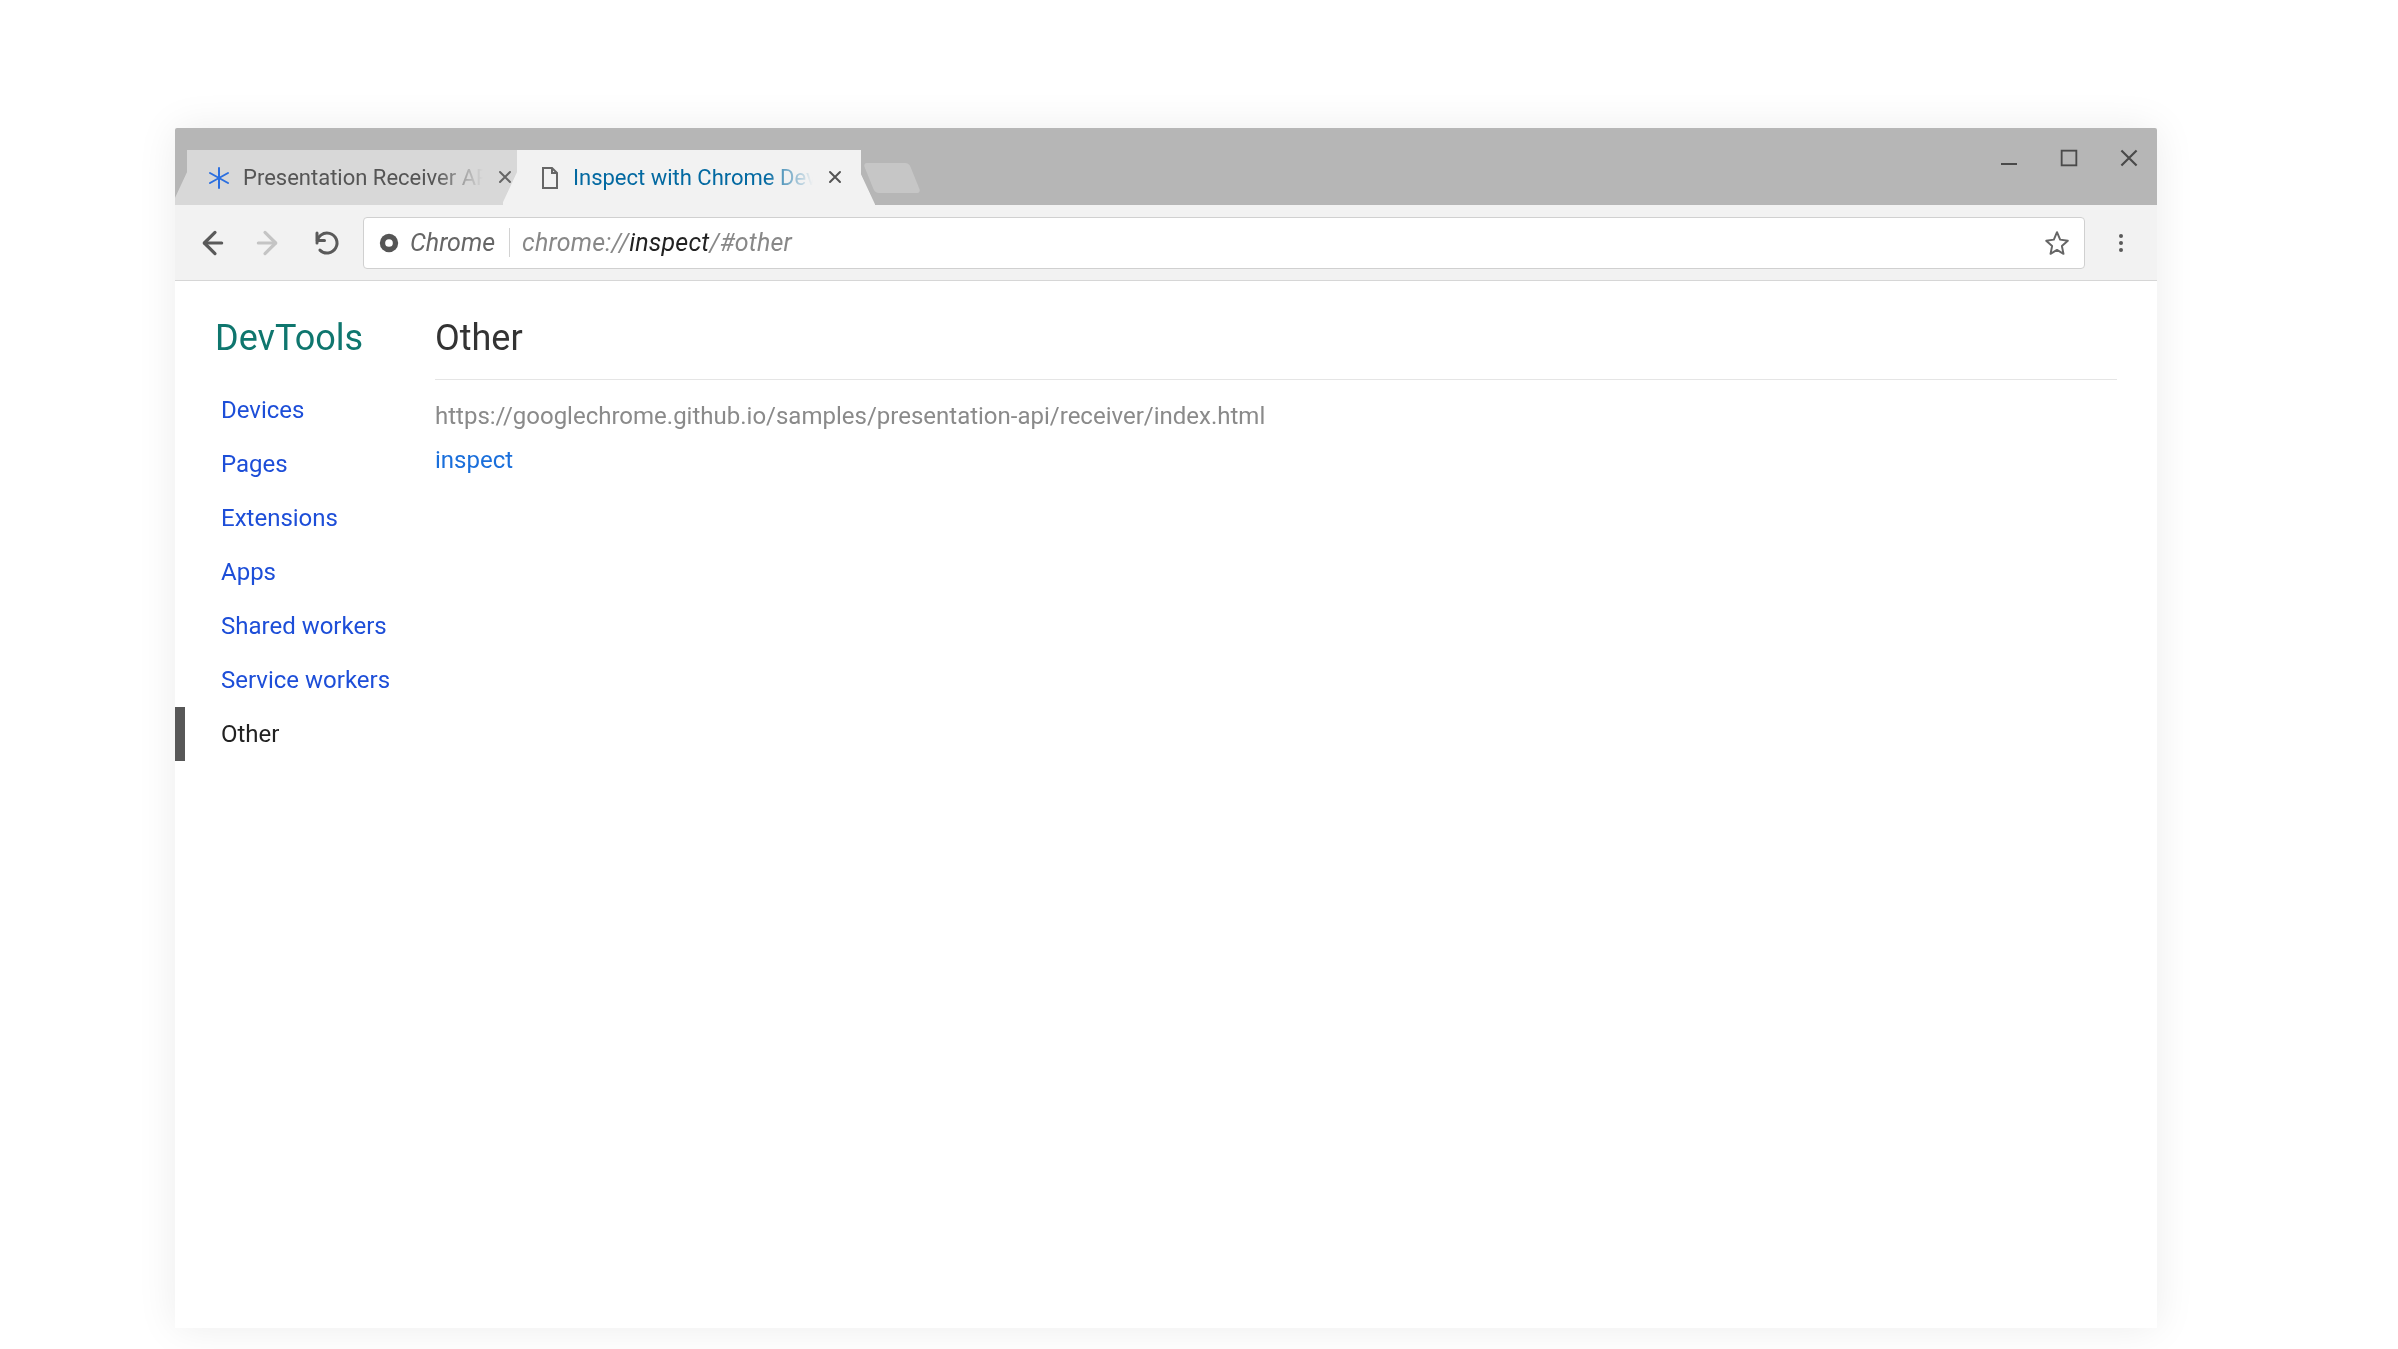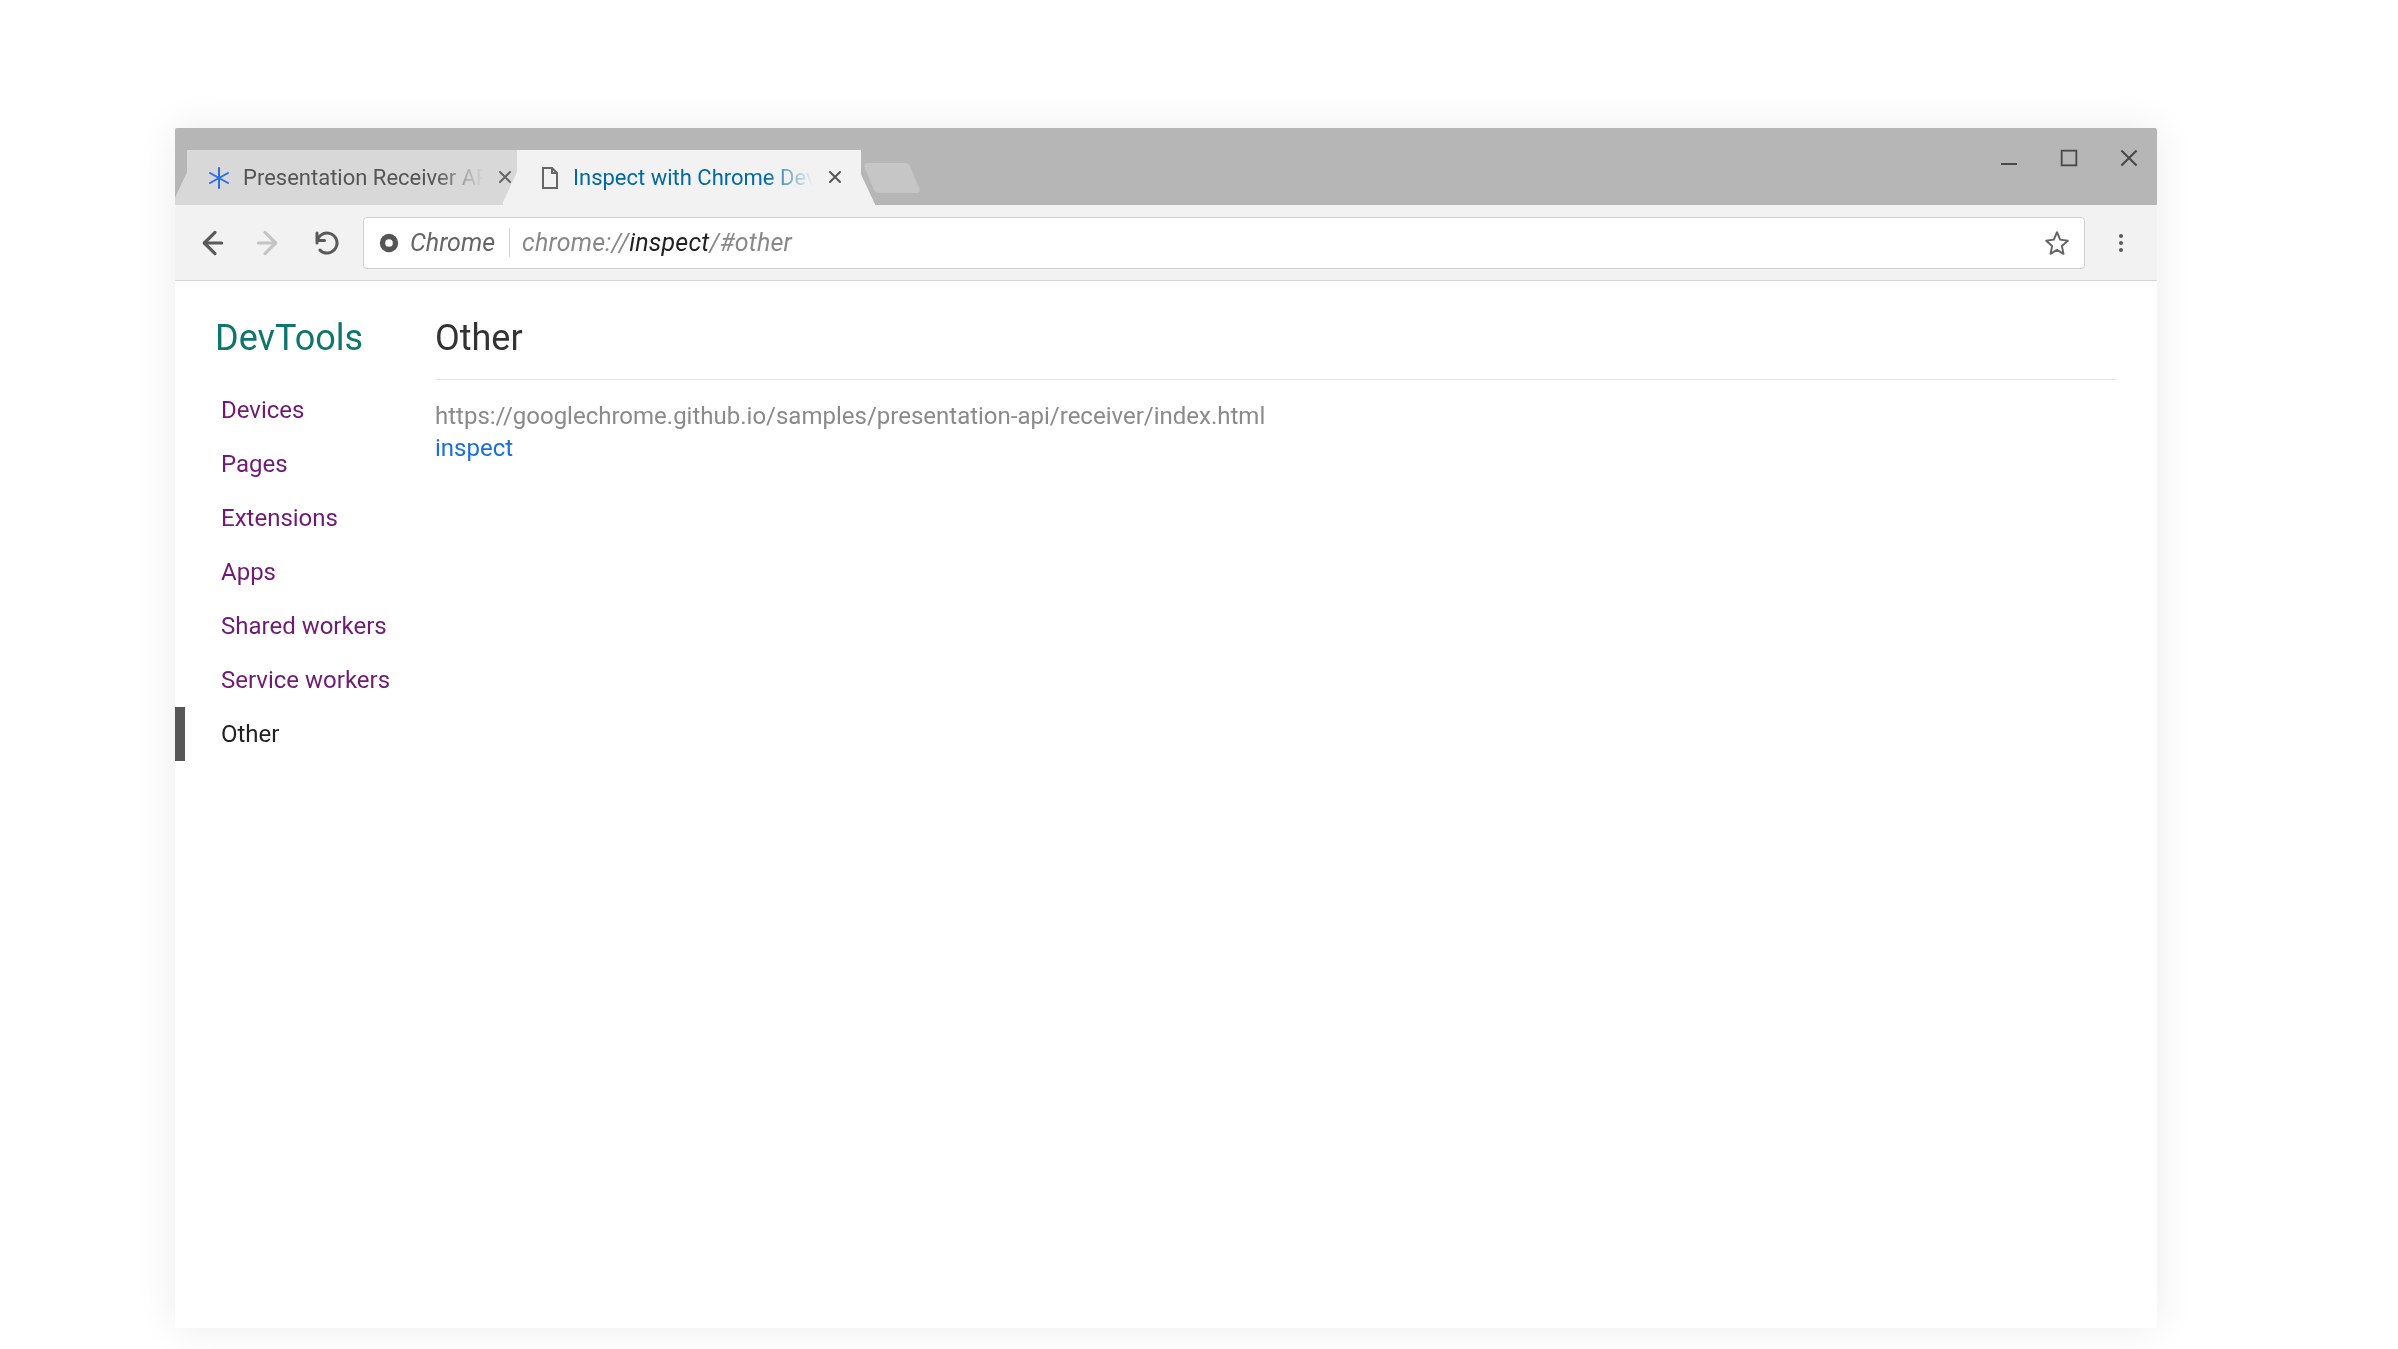--- a/index.html
+++ b/index.html
@@ -157,21 +157,21 @@
   .sidebar h1 {
     font-size: 36px;
     font-weight: 400;
     color: #0f766e;
     padding: 0 0 24px 40px;
   }
   .side-item {
     display: block;
     padding: 13px 0 13px 46px;
     font-size: 24px;
-    color: #701a75;
+    color: #1d4ed8;
     text-decoration: none;
     position: relative;
   }
   .side-item.active {
     color: #222;
   }
   .side-item.active::before {
     content:"";
     position:absolute;
     left:0; top:0; bottom:0;
@@ -186,21 +186,21 @@
     font-size: 36px;
     font-weight: 400;
     color: #333;
     padding-bottom: 20px;
     border-bottom: 1px solid #e5e5e5;
     margin-bottom: 22px;
   }
   .target-url {
     font-size: 24px;
     color: #8a8a8a;
-    margin-bottom: 4px;
+    margin-bottom: 16px;
   }
   .inspect-link {
     font-size: 24px;
     color: #1a6fdb;
     text-decoration: none;
   }
   svg { display:block; }
 </style>
 </head>
 <body>

